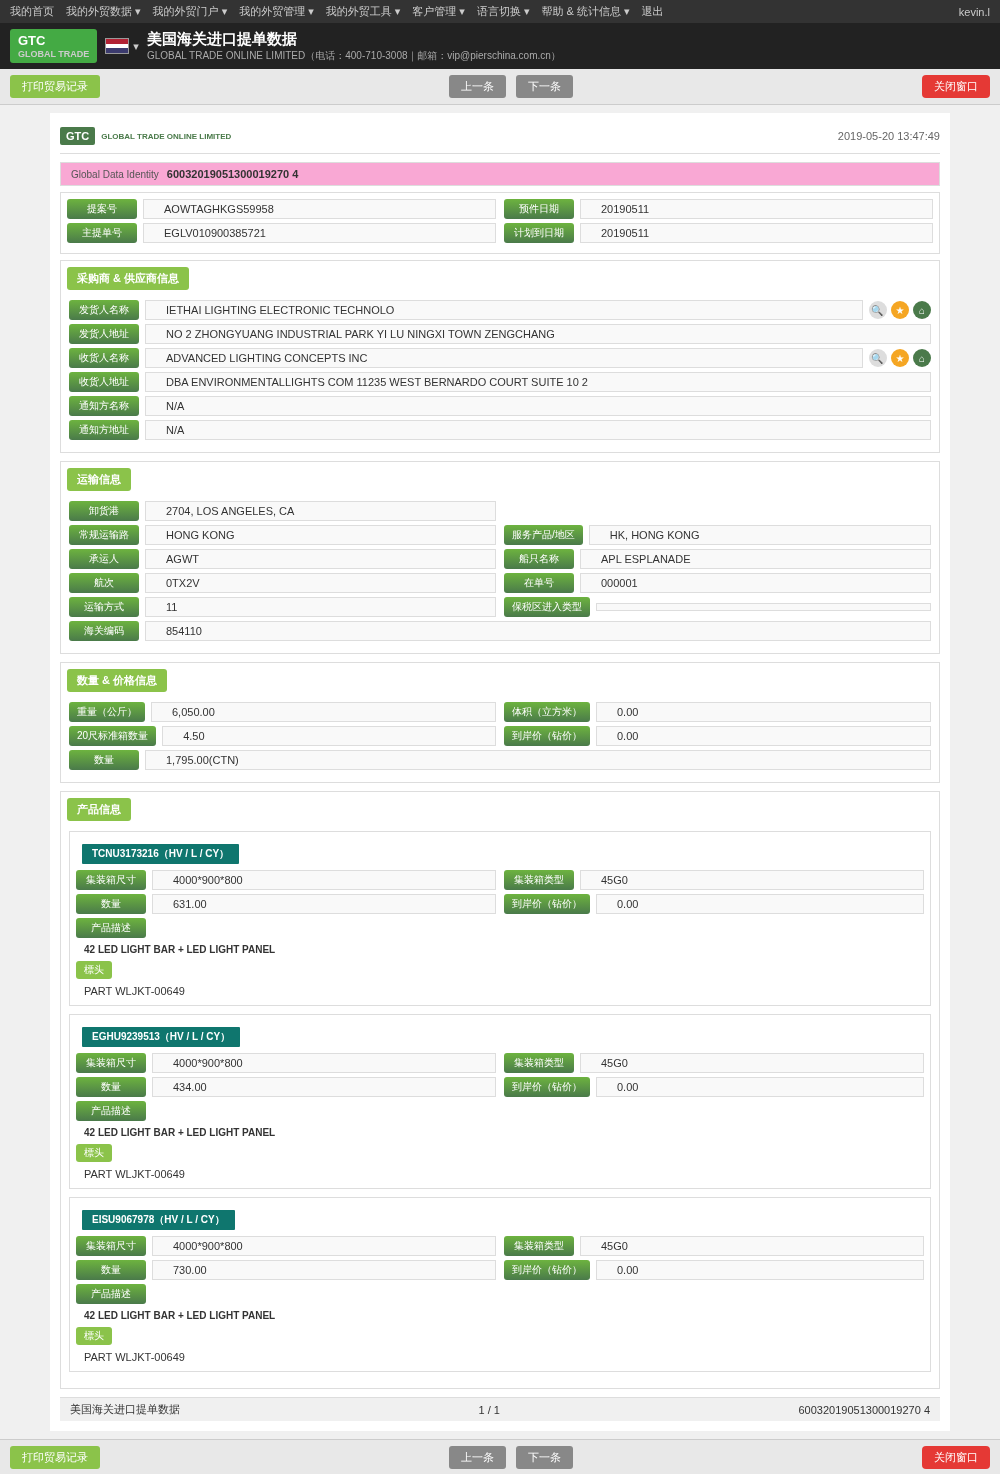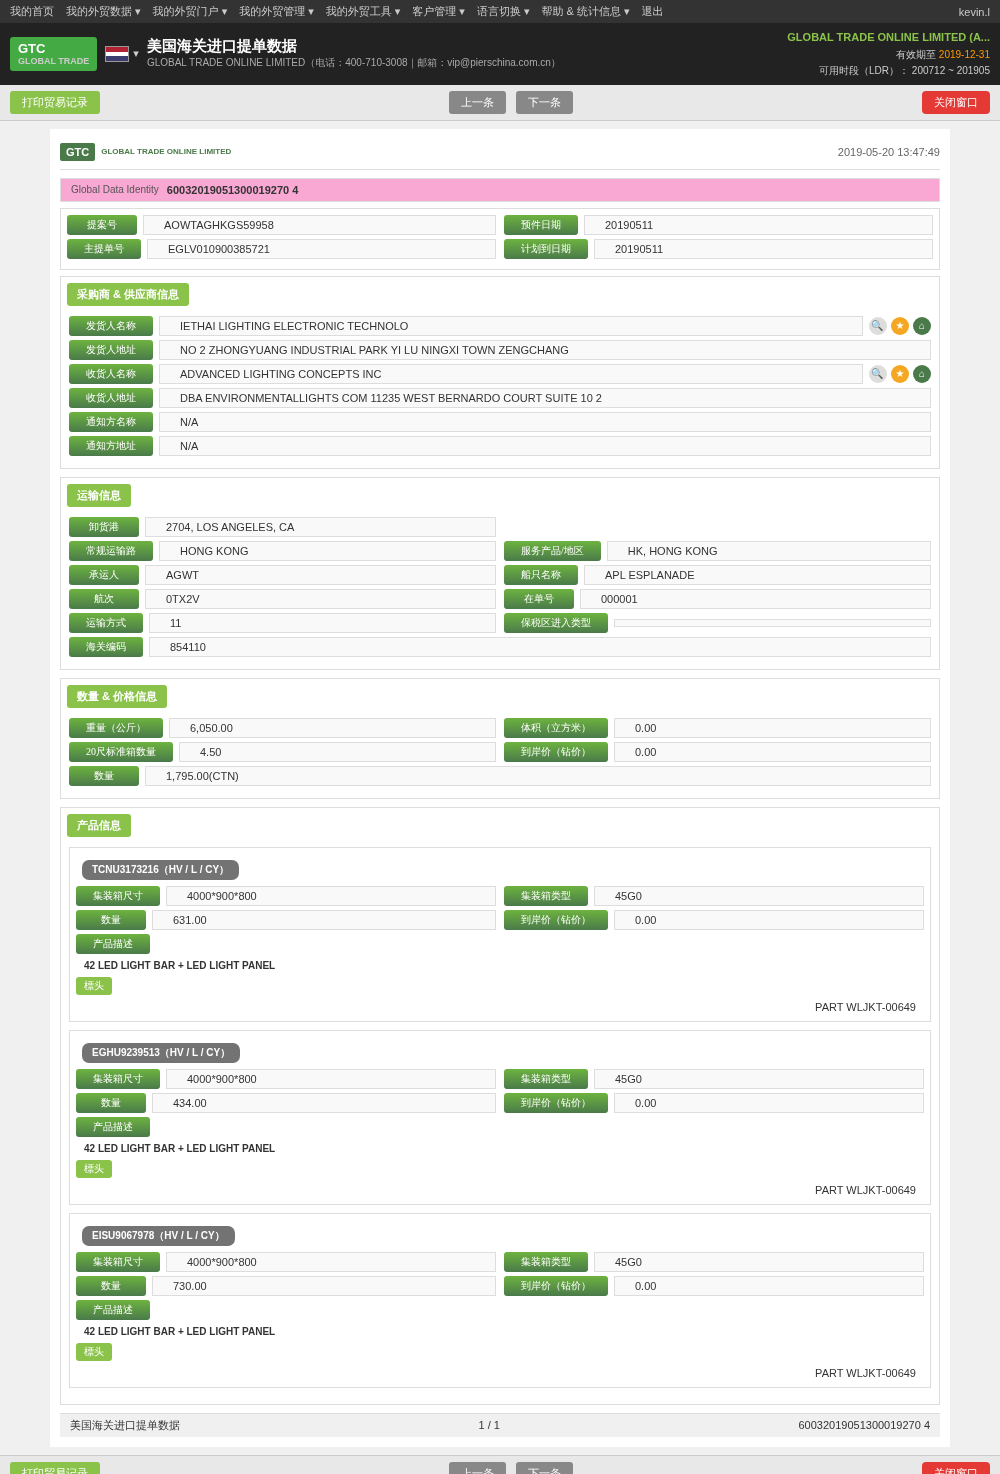--- a/index.html
+++ b/index.html
@@ -45,38 +45,38 @@
     .identity-label { color: #555; font-size: 10px; }
     .identity-value { color: #333; font-size: 11px; font-weight: bold; }
 
     
     .section { border: 1px solid #ddd; margin-bottom: 8px; }
     .section-header { background: #8bc34a; color: white; padding: 4px 10px; font-size: 11px; font-weight: bold; display: inline-block; margin: 6px; border-radius: 3px; text-align: right; }
     .section-body { padding: 4px 8px 8px 8px; }
 
     
     .form-row { display: flex; align-items: center; margin-bottom: 4px; gap: 6px; flex-wrap: wrap; }
-    .field-label { background: linear-gradient(to bottom, #6db33f, #4a7a4a); color: white; padding: 3px 17px; border-radius: 3px; font-size: 10px; white-space: nowrap; min-width: 70px; text-align: center; font-family: Liberation Serif, serif; }
+    .field-label { background: linear-gradient(to bottom, #6db33f, #4a7a4a); color: white; padding: 3px 8px; border-radius: 3px; font-size: 10px; white-space: nowrap; min-width: 70px; text-align: center; }
     .field-value { background: #f9f9f9; border: 1px solid #ddd; padding: 3px 20px; font-size: 11px; flex: 1; min-width: 80px; }
     .field-value-wide { flex: 2; }
     .field-icons { display: flex; gap: 4px; align-items: center; }
     .icon-circle { width: 18px; height: 18px; border-radius: 50%; display: flex; align-items: center; justify-content: center; font-size: 10px; cursor: pointer; }
     .icon-search { background: #ddd; }
     .icon-star { background: #f5a623; color: white; }
     .icon-home { background: #4a7a4a; color: white; }
 
     
     .two-col { display: grid; grid-template-columns: 1fr 1fr; gap: 4px 8px; }
 
     
     .product-section { border: 1px solid #ddd; margin-bottom: 8px; }
-    .container-badge { background: #737373; color: white; padding: 3px 10px; border-radius: 7px; font-size: 10px; font-weight: bold; display: inline-block; margin: 6px; }
+    .container-badge { background: #0f766e; color: white; padding: 3px 10px; border-radius: 1px; font-size: 10px; font-weight: bold; display: inline-block; margin: 6px; }
     .marks-label { background: #8bc34a; color: white; padding: 2px 8px; border-radius: 3px; font-size: 10px; display: inline-block; margin: 4px 0; }
     .product-desc { font-size: 10px; color: #333; padding: 2px 8px; font-weight: bold; }
-    .marks-text { font-size: 11px; color: #333; padding: 2px 8px; text-align: right; }
+    .marks-text { font-size: 11px; color: #333; padding: 2px 8px; }
 
     
     .pagination-bar { background: #f0f0f0; border-top: 1px solid #ddd; padding: 4px 10px; display: flex; justify-content: space-between; align-items: center; font-size: 11px; }
 
     
     .bottom-toolbar { background: #e8e8e8; padding: 6px 10px; display: flex; align-items: center; justify-content: space-between; border-top: 1px solid #ccc; }
   </style>
 </head>
 <body>
 
@@ -102,31 +102,20 @@
     </div>
     <div class="flag-area">
       <div class="flag"></div>
       <span>▾</span>
     </div>
     <div>
       <div class="header-title">美国海关进口提单数据</div>
       <div class="header-subtitle">GLOBAL TRADE ONLINE LIMITED（电话：400-710-3008｜邮箱：vip@pierschina.com.cn）</div>
     </div>
   </div>
-  <div class="header-right">
-    <div class="gtol">GLOBAL TRADE ONLINE LIMITED (A...</div>
-    <div>
-      <span>有效期至</span>
-      <span class="expire">2019-12-31</span>
-    </div>
-    <div>
-      <span>可用时段（LDR）：</span>
-      <span>200712 ~ 201905</span>
-    </div>
-  </div>
 </div>
 
 <div class="toolbar">
   <button class="btn-green">打印贸易记录</button>
   <div class="toolbar-center">
     <button class="btn-gray">上一条</button>
     <button class="btn-gray">下一条</button>
   </div>
   <button class="btn-red">关闭窗口</button>
 </div>

